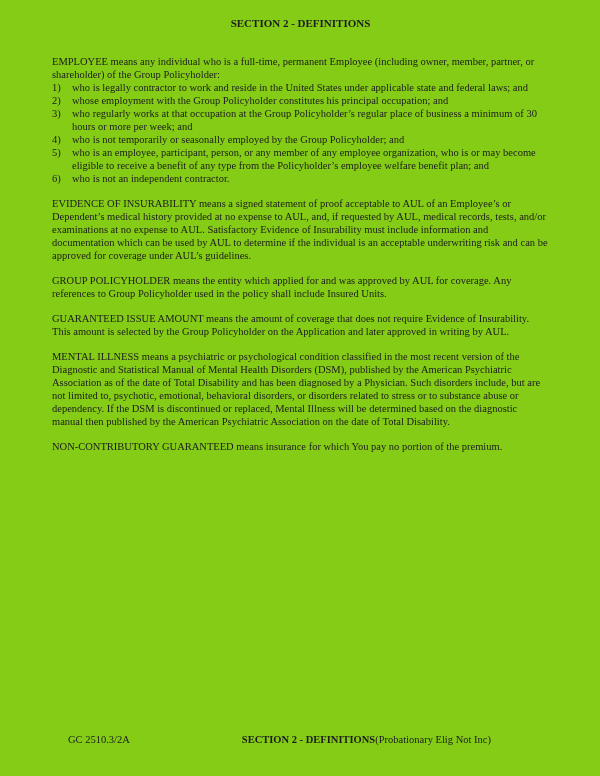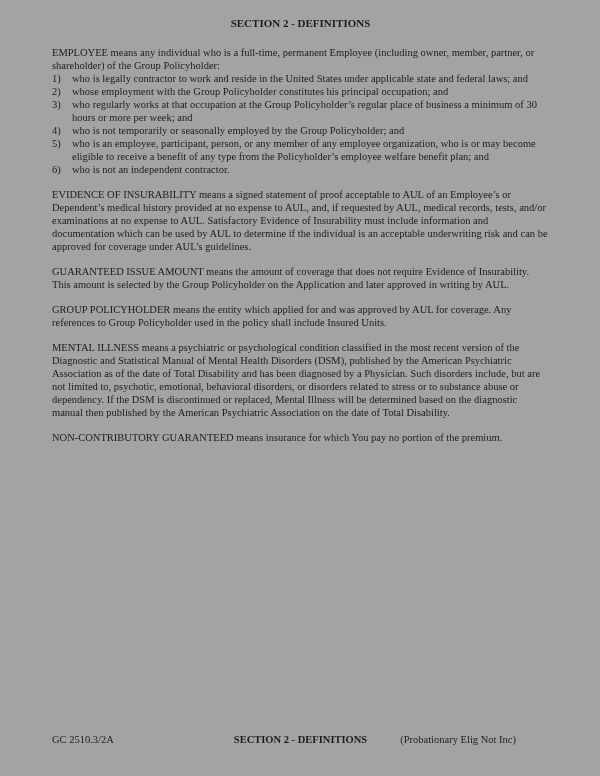--- a/index.html
+++ b/index.html
@@ -4,21 +4,21 @@
 <style>
   html, body {
     margin: 0;
     padding: 0;
     background: #ffffff;
   }
   .page {
     position: relative;
     width: 600px;
     height: 776px;
-    background: #a3a3a3;
+    background: #84cc16;
     color: #1c1c1c;
     font-family: "Liberation Serif", serif;
     font-size: 10.5px;
     line-height: 13px;
     overflow: hidden;
   }
   .content {
     position: absolute;
     left: 52px;
     top: 17px;
@@ -27,21 +27,21 @@
   .doc-title, .doc-subtitle {
     text-align: center;
     font-weight: bold;
     font-size: 11px;
   }
   .para {
     margin: 12px 0 0 0;
     text-align: left;
   }
   .para.first {
-    margin-top: 16px;
+    margin-top: 25px;
   }
   .num-list {
     margin: 0;
   }
   .li {
     display: flex;
     align-items: flex-start;
   }
   .li .num {
     flex: 0 0 20px;
@@ -54,29 +54,30 @@
     position: absolute;
     left: 52px;
     top: 733px;
     width: 497px;
     display: flex;
     align-items: baseline;
   }
   .footer .f-left {
     flex: 1 1 0;
     text-align: left;
+    margin-left: 16px;
   }
   .footer .f-center {
     flex: 0 0 auto;
     font-weight: bold;
     text-align: center;
   }
   .footer .f-right {
     flex: 1 1 0;
-    text-align: center;
+    text-align: left;
   }
 </style>
 </head>
 <body>
 
 <div class="page">
   <div class="content">
 
     <div class="doc-title">SECTION 2 - DEFINITIONS</div>
 
@@ -103,22 +104,22 @@
         <span class="num">5)</span>
         <span class="li-text">who is an employee, participant, person, or any member of any employee organization, who is or may become eligible to receive a benefit of any type from the Policyholder’s employee welfare benefit plan; and</span>
       </div>
       <div class="li">
         <span class="num">6)</span>
         <span class="li-text">who is not an independent contractor.</span>
       </div>
     </div>
 
     <p class="para">EVIDENCE OF INSURABILITY means a signed statement of proof acceptable to AUL of an Employee’s or Dependent’s medical history provided at no expense to AUL, and, if requested by AUL, medical records, tests, and/or examinations at no expense to AUL. Satisfactory Evidence of Insurability must include information and documentation which can be used by AUL to determine if the individual is an acceptable underwriting risk and can be approved for coverage under AUL’s guidelines.</p>
+    <p class="para">GROUP POLICYHOLDER means the entity which applied for and was approved by AUL for coverage. Any references to Group Policyholder used in the policy shall include Insured Units.</p>
     <p class="para">GUARANTEED ISSUE AMOUNT means the amount of coverage that does not require Evidence of Insurability. This amount is selected by the Group Policyholder on the Application and later approved in writing by AUL.</p>
-    <p class="para">GROUP POLICYHOLDER means the entity which applied for and was approved by AUL for coverage. Any references to Group Policyholder used in the policy shall include Insured Units.</p>
     <p class="para">MENTAL ILLNESS means a psychiatric or psychological condition classified in the most recent version of the Diagnostic and Statistical Manual of Mental Health Disorders (DSM), published by the American Psychiatric Association as of the date of Total Disability and has been diagnosed by a Physician. Such disorders include, but are not limited to, psychotic, emotional, behavioral disorders, or disorders related to stress or to substance abuse or dependency. If the DSM is discontinued or replaced, Mental Illness will be determined based on the diagnostic manual then published by the American Psychiatric Association on the date of Total Disability.</p>
     <p class="para">NON-CONTRIBUTORY GUARANTEED means insurance for which You pay no portion of the premium.</p>
 
   </div>
 
   <div class="footer">
     <span class="f-left">GC 2510.3/2A</span>
     <span class="f-center">SECTION 2 - DEFINITIONS</span>
     <span class="f-right">(Probationary Elig Not Inc)</span>
   </div>

